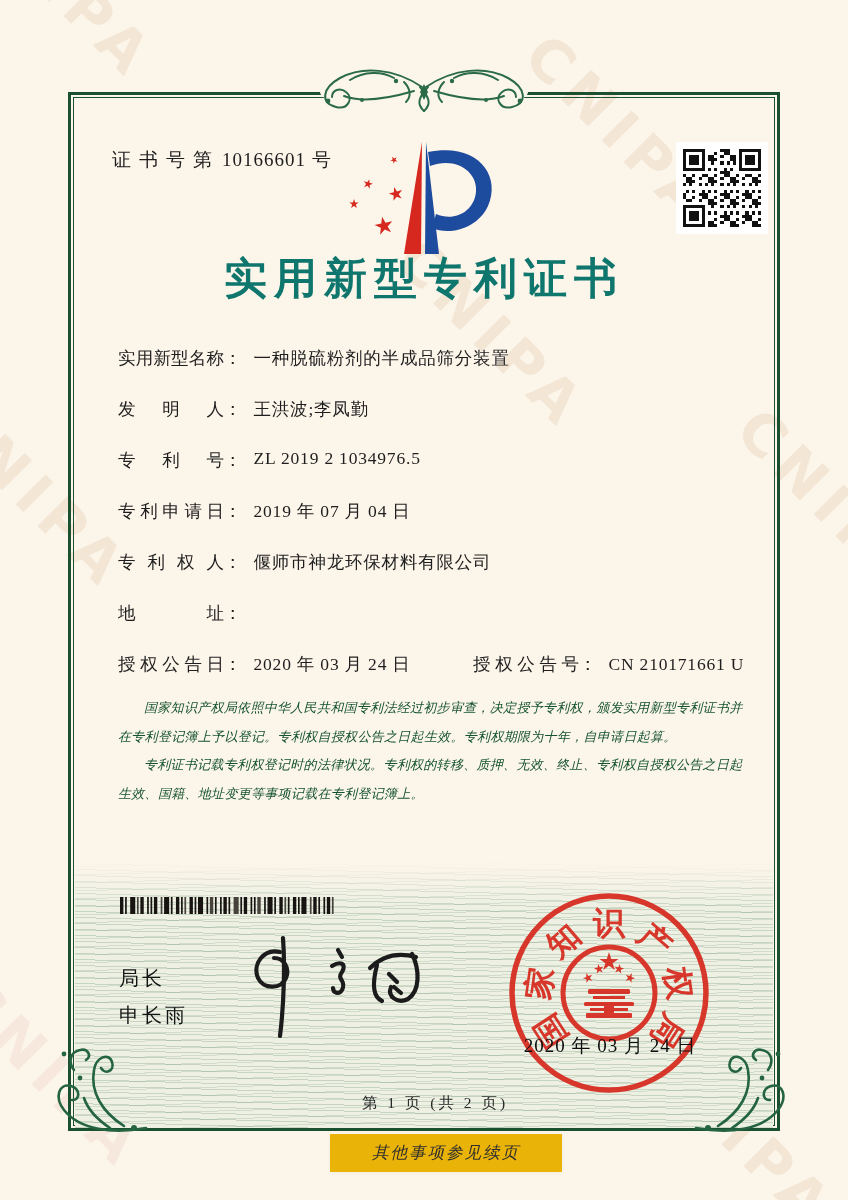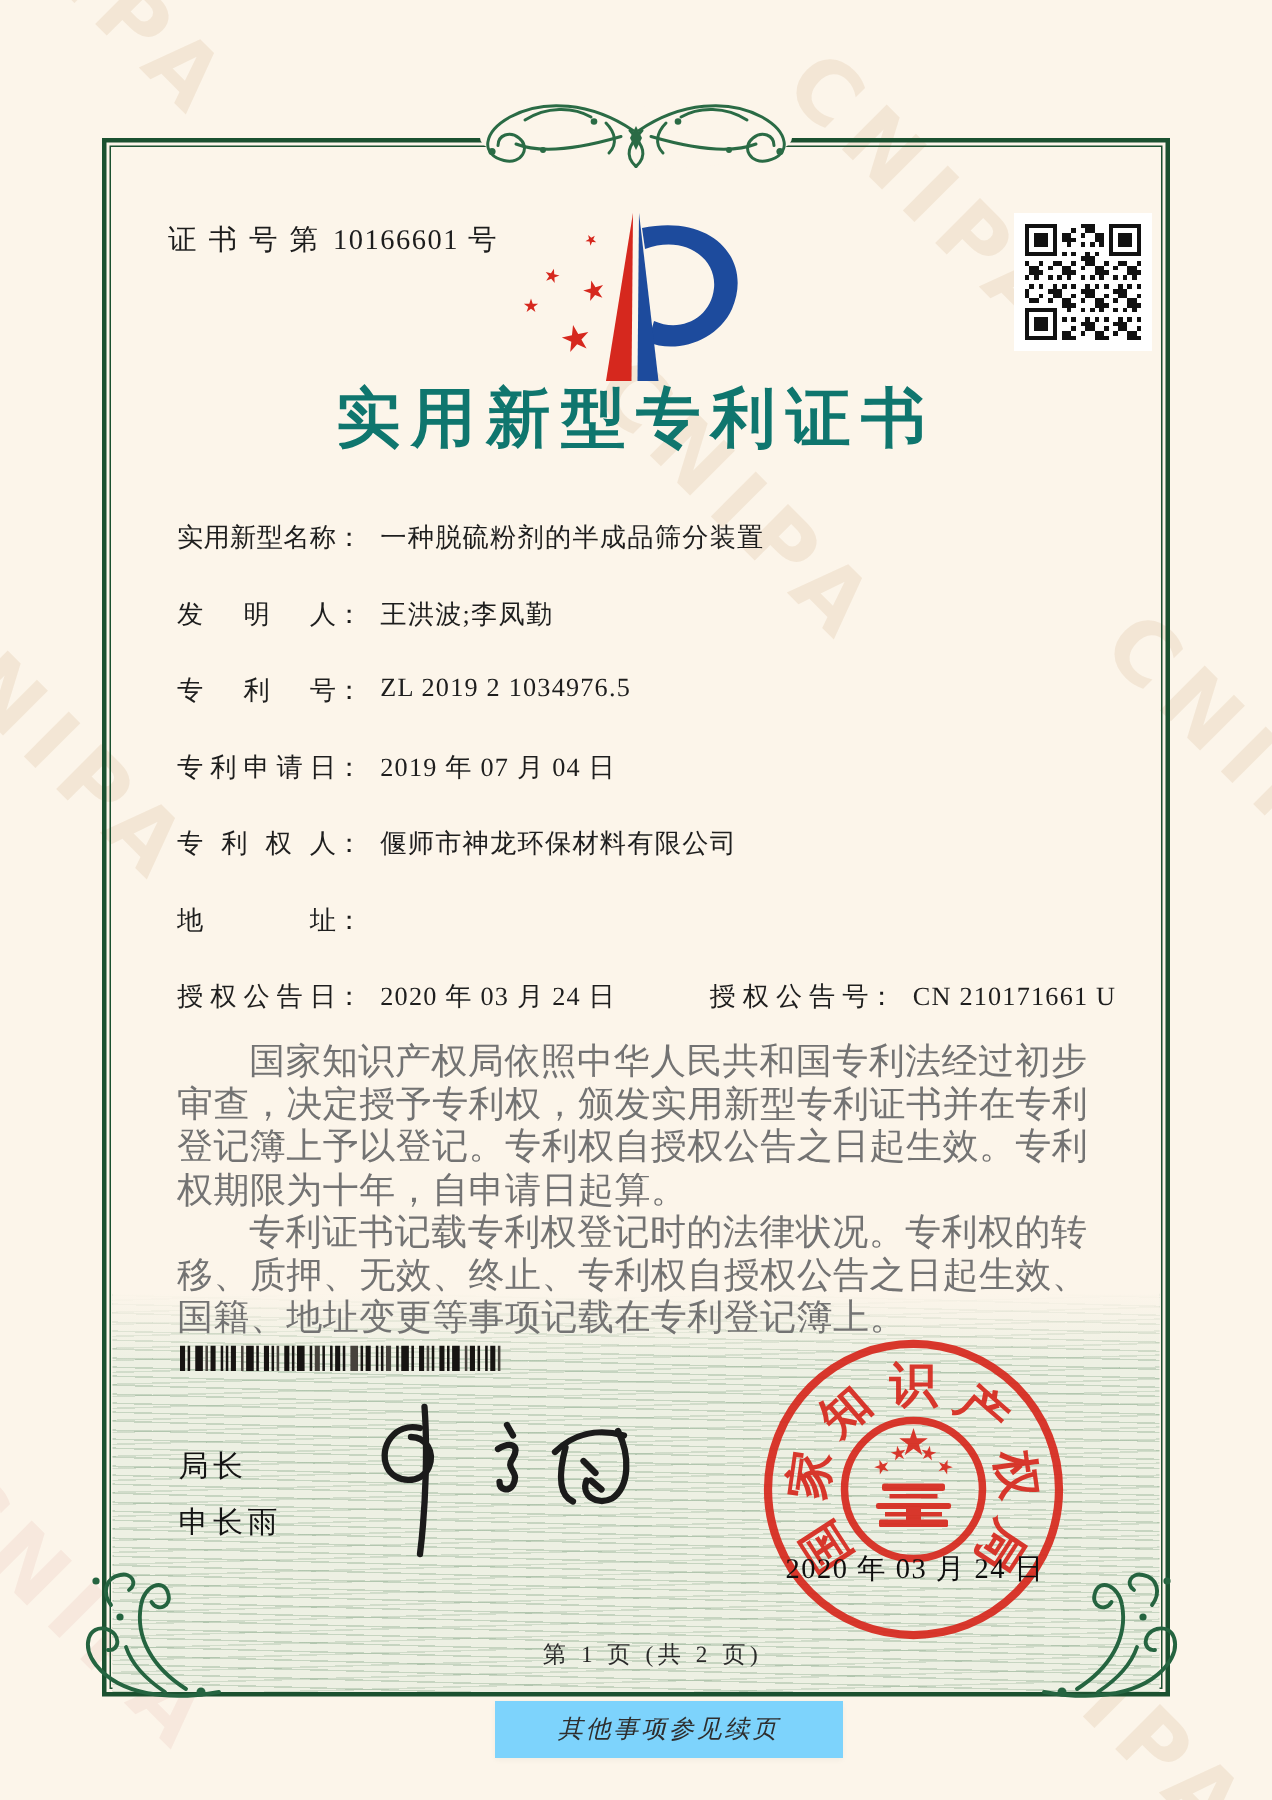--- a/index.html
+++ b/index.html
@@ -51,40 +51,40 @@
   
   .fields{position:absolute;left:118px;top:346px;z-index:2;font-size:17.5px;color:#1e1e1e}
   .frow{height:51px;display:flex;position:relative;white-space:nowrap}
   .flabel{display:inline-block;width:106px;text-align:justify;text-align-last:justify}
   .colon{margin-right:12px}
   .fvalue{letter-spacing:.8px}
   .pair2{position:absolute;left:355px;display:flex;align-items:center}
   
   .paras{
     position:absolute;left:118px;top:694px;width:628px;z-index:2;
-    font-size:24px;line-height:28.5px;color:#737373;letter-spacing:.3px;
+    font-size:13px;line-height:28.5px;font-style:italic;color:#14532d;letter-spacing:.3px;
   }
   .paras p{margin:0;text-indent:2em}
   
   .barcode{position:absolute;left:120px;top:897px;z-index:2;line-height:0}
   .signer{position:absolute;left:119px;top:960px;z-index:2;font-size:20px;color:#141414}
   .signer div{line-height:37px;letter-spacing:3px}
   .signature{position:absolute;left:236px;top:934px;z-index:2}
   .seal{position:absolute;left:506px;top:890px;z-index:2}
   .seal-date{
     position:absolute;left:495px;top:1033px;width:230px;z-index:3;text-align:center;
     font-size:19px;color:#0e0e0e;letter-spacing:1px;
   }
   .pagenum{
     position:absolute;left:68px;top:1093px;width:706px;z-index:2;text-align:center;
     font-size:15.5px;letter-spacing:3px;color:#2a2a2a;margin-left:14px;
   }
   .footnote{
     position:absolute;left:330px;top:1134px;width:232px;height:38px;z-index:2;
-    background:#7dd3fc;display:flex;align-items:center;justify-content:center;
+    background:#eab308;display:flex;align-items:center;justify-content:center;
     font-size:16.5px;font-style:italic;letter-spacing:2px;color:#2e2e2e;
     box-shadow:0 1px 4px rgba(0,0,0,.04);
   }
   .ornament,.corner{position:absolute;z-index:2;line-height:0}
 </style>
 </head>
 <body>
 
 <div class="wm" style="left:-60px;top:-50px">CNIPA</div>
 <div class="wm" style="left:500px;top:96px">CNIPA</div>

